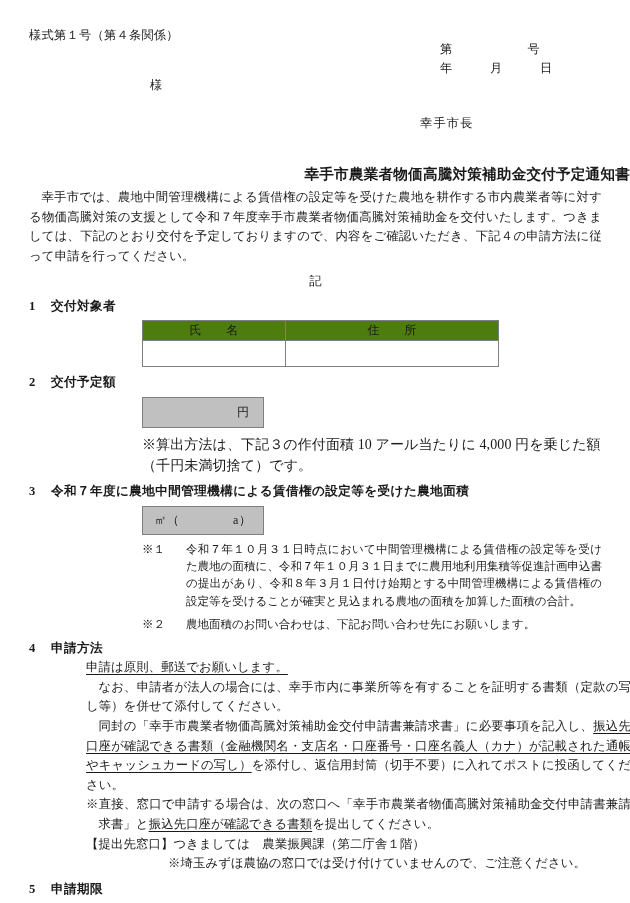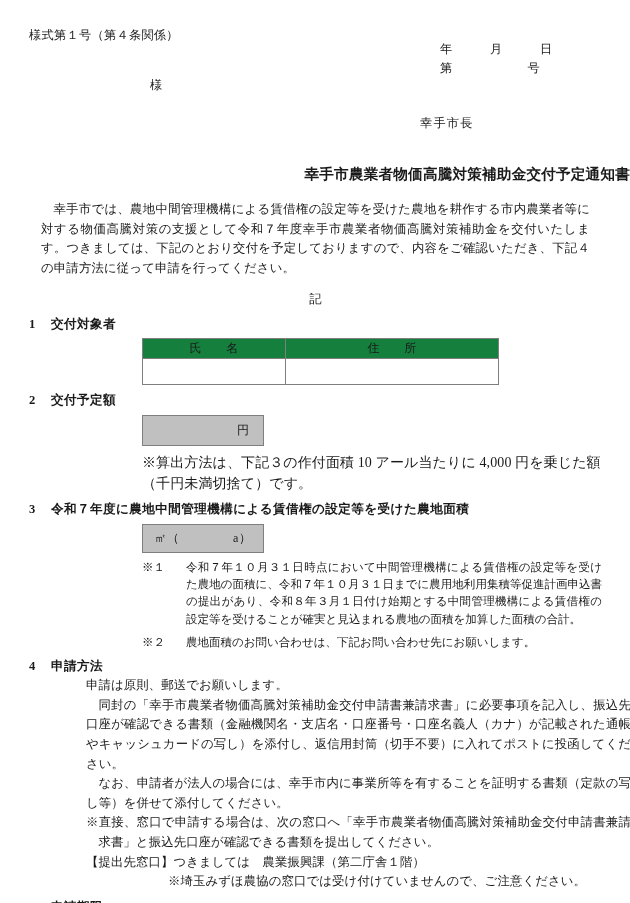--- a/index.html
+++ b/index.html
@@ -80,21 +80,21 @@
   .flow {
     position: absolute;
     left: 29px;
     top: 188px;
     width: 573px;
   }
   .para {
     text-align: justify;
     text-justify: inter-character;
     text-indent: 1em;
-    margin: 12px;
+    margin: 0;
     font-size: 12.4px;
     line-height: 1.58;
     letter-spacing: 0.15px;
   }
   .ki {
     text-align: center;
     margin: 6px 0 2px 0;
     font-size: 12.4px;
   }
 
@@ -121,21 +121,21 @@
     table-layout: fixed;
   }
   table.grid th,
   table.grid td {
     border: 1px solid #7f7f7f;
     font-weight: normal;
     font-size: 12px;
     padding: 0;
   }
   table.grid th {
-    background: #15803d;
+    background: #4d7c0f;
     height: 16px;
     text-align: center;
     letter-spacing: 0.2px;
   }
   table.grid td {
     height: 25px;
     background: #ffffff;
   }
   .col-name { width: 142px; }
   .col-addr { width: 212px; }
@@ -194,21 +194,21 @@
   }
   .s4 p {
     margin: 0;
     font-size: 12.4px;
     line-height: 1.58;
     text-align: justify;
     text-justify: inter-character;
     letter-spacing: 0.1px;
   }
   .indent1 { text-indent: 1em; }
-  .u { text-underline-offset: 2.5px; margin-top: 48px; }
+  .u { text-decoration: underline; text-underline-offset: 2.5px; margin-top: 48px; }
   .hang {
     margin: 0;
     padding-left: 1em;
     text-indent: -1em;
     font-size: 12.4px;
     line-height: 1.58;
     text-align: justify;
     text-justify: inter-character;
   }
   .office-line {
@@ -237,22 +237,22 @@
   }
 </style>
 </head>
 <body>
 
 <div class="page">
 
   <div class="form-no">様式第１号（第４条関係）</div>
 
   <div class="doc-no-block">
+    <span class="doc-no-line">第　　　　　　号</span>
     <span class="doc-no-line">年　　　月　　　日</span>
-    <span class="doc-no-line">第　　　　　　号</span>
   </div>
 
   <div class="addressee">様</div>
   <div class="issuer">幸手市長</div>
 
   <div class="doc-title">幸手市農業者物価高騰対策補助金交付予定通知書</div>
 
   <div class="flow">
 
     <p class="para">幸手市では、農地中間管理機構による賃借権の設定等を受けた農地を耕作する市内農業者等に対する物価高騰対策の支援として令和７年度幸手市農業者物価高騰対策補助金を交付いたします。つきましては、下記のとおり交付を予定しておりますので、内容をご確認いただき、下記４の申請方法に従って申請を行ってください。</p>
@@ -297,22 +297,22 @@
       <div class="note-num">
         <span class="mk">※２</span>
         <span class="tx">農地面積のお問い合わせは、下記お問い合わせ先にお願いします。</span>
       </div>
     </div>
 
     <div class="sec">
       <div class="sec-head"><span class="sec-num">4</span><span>申請方法</span></div>
       <div class="s4">
         <p><span class="u">申請は原則、郵送でお願いします。</span></p>
+        <p class="indent1">なお、申請者が法人の場合には、幸手市内に事業所等を有することを証明する書類（定款の写し等）を併せて添付してください。</p>
         <p class="indent1"><span>同封の「幸手市農業者物価高騰対策補助金交付申請書兼請求書」に必要事項を記入し、</span><span class="u">振込先口座が確認できる書類（金融機関名・支店名・口座番号・口座名義人（カナ）が記載された通帳やキャッシュカードの写し）</span><span>を添付し、返信用封筒（切手不要）に入れてポストに投函してください。</span></p>
-        <p class="indent1">なお、申請者が法人の場合には、幸手市内に事業所等を有することを証明する書類（定款の写し等）を併せて添付してください。</p>
         <p class="hang"><span>※直接、窓口で申請する場合は、次の窓口へ「幸手市農業者物価高騰対策補助金交付申請書兼請求書」と</span><span class="u">振込先口座が確認できる書類</span><span>を提出してください。</span></p>
         <p class="office-line">【提出先窓口】つきましては　農業振興課（第二庁舎１階）</p>
         <p class="office-sub">※埼玉みずほ農協の窓口では受け付けていませんので、ご注意ください。</p>
       </div>
     </div>
 
     <div class="sec">
       <div class="sec-head"><span class="sec-num">5</span><span>申請期限</span></div>
       <div class="deadline">令和　　年　　月　　日（　　）</div>
     </div>

